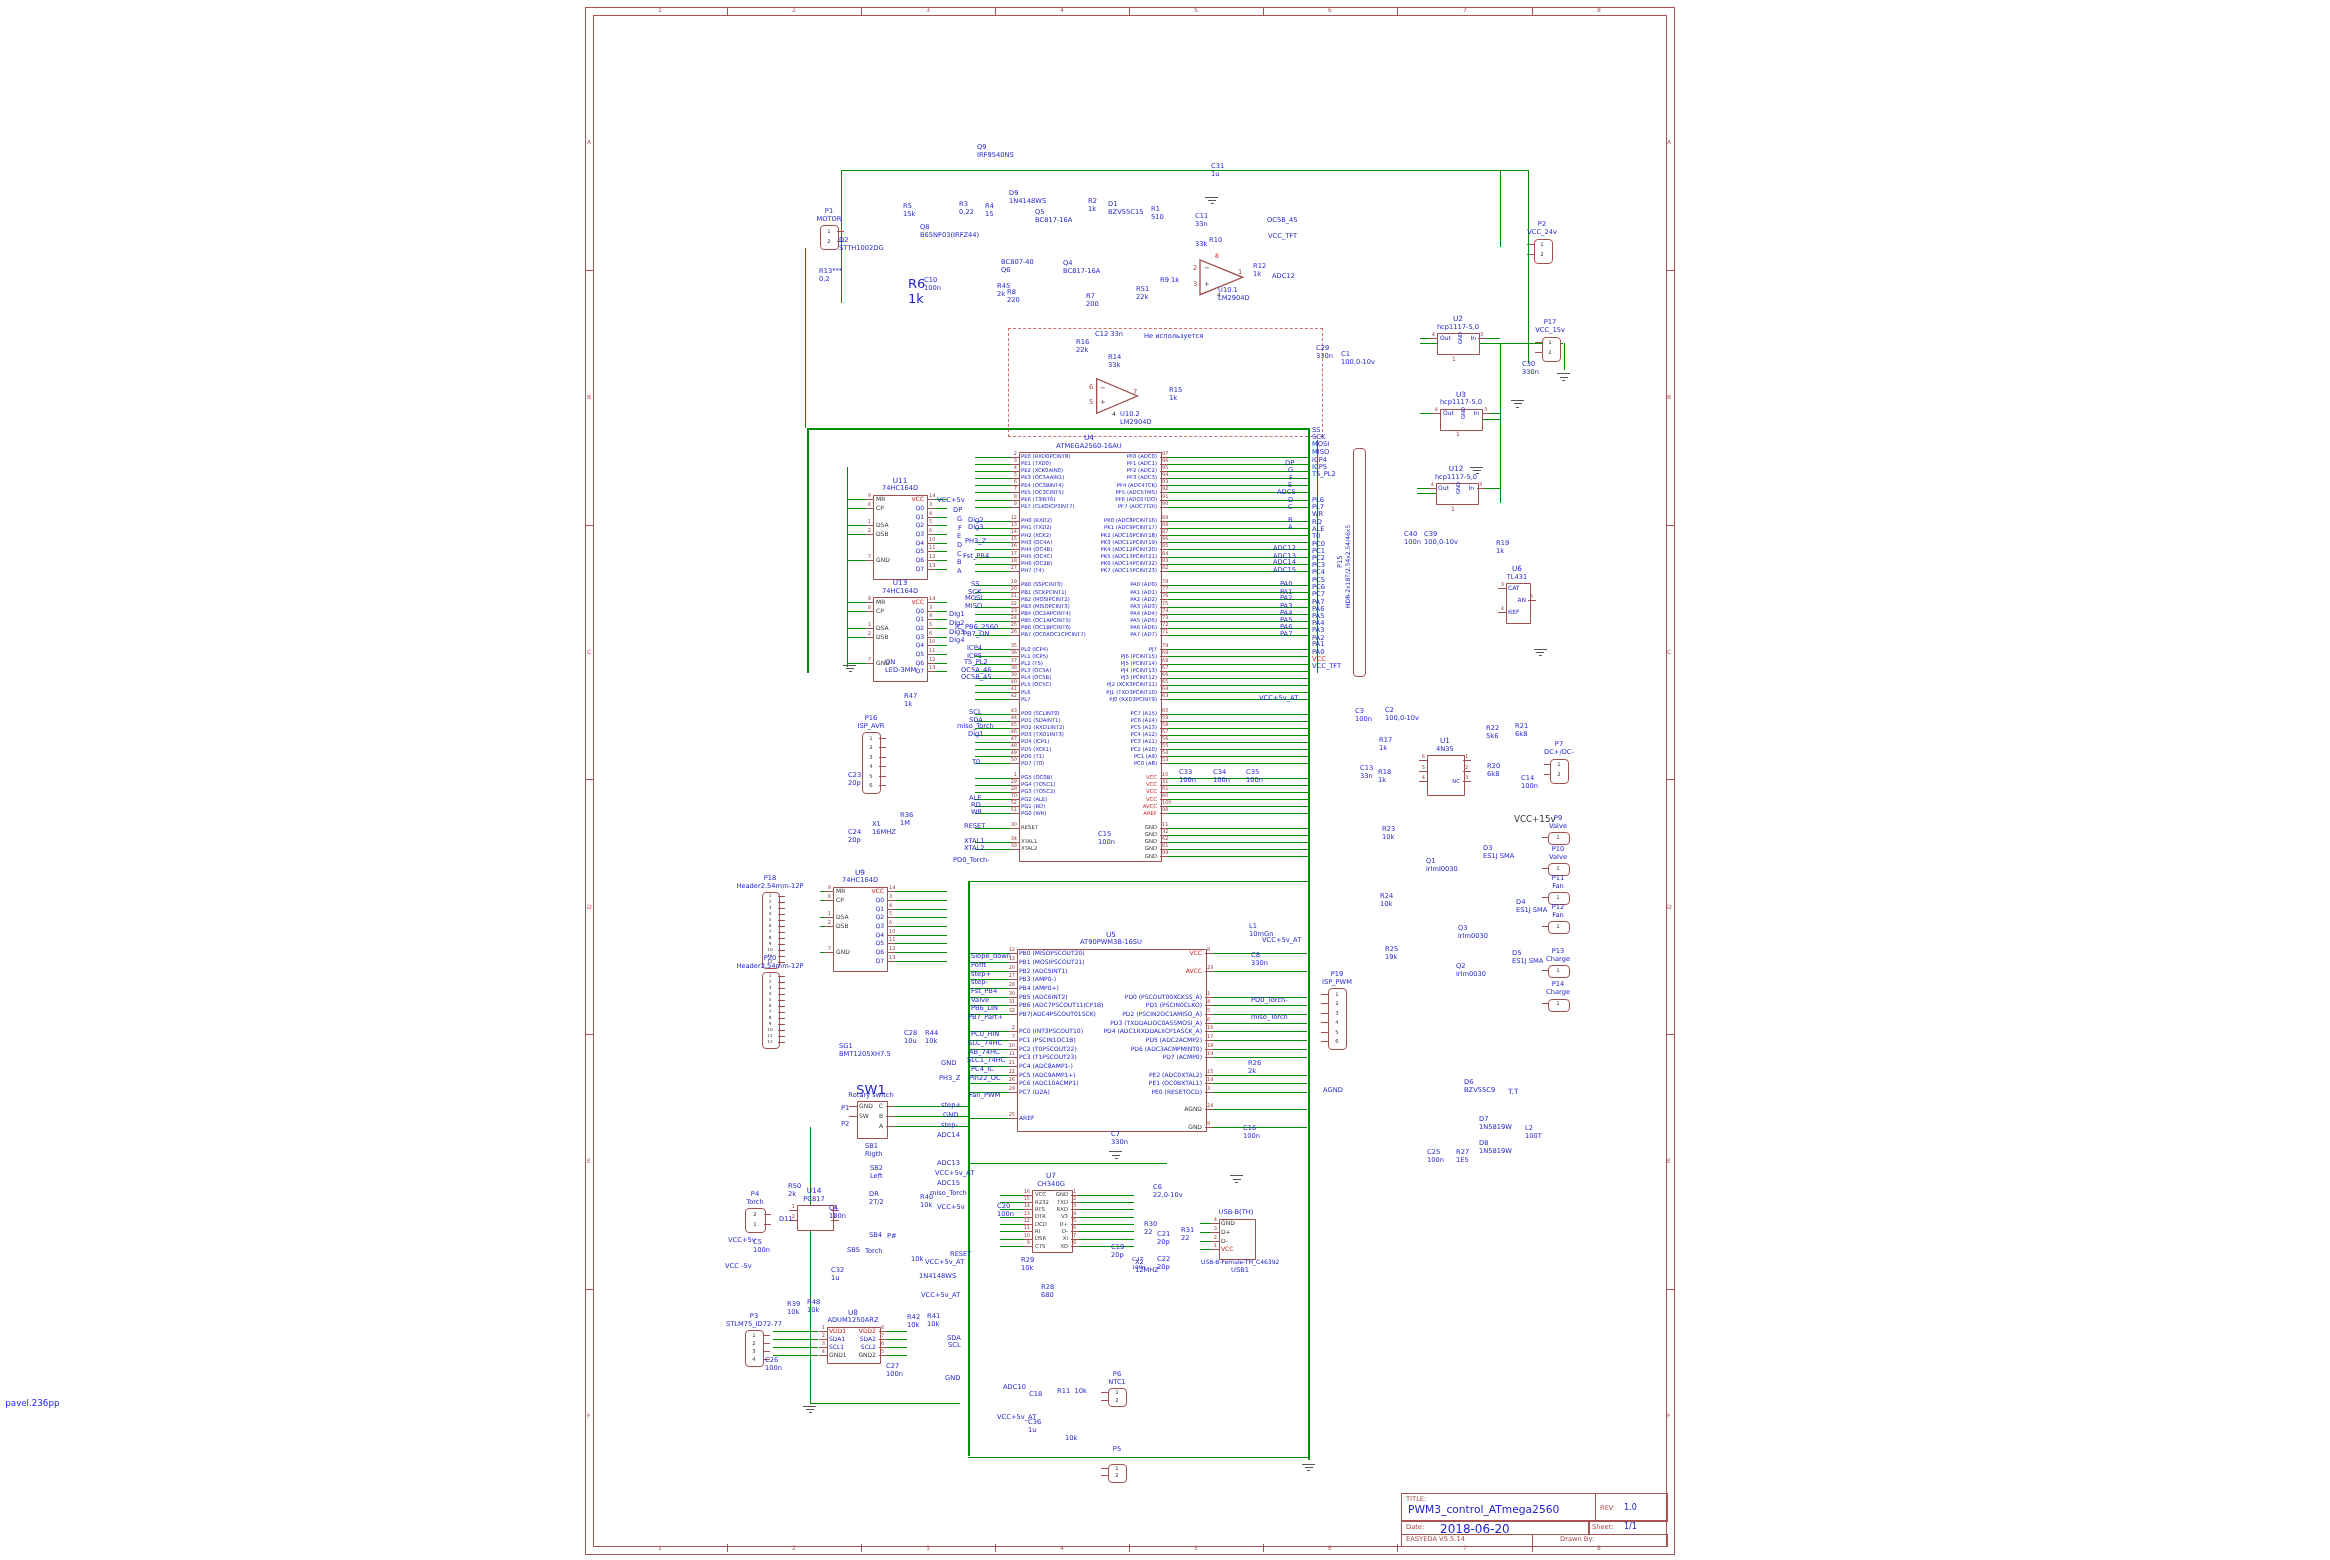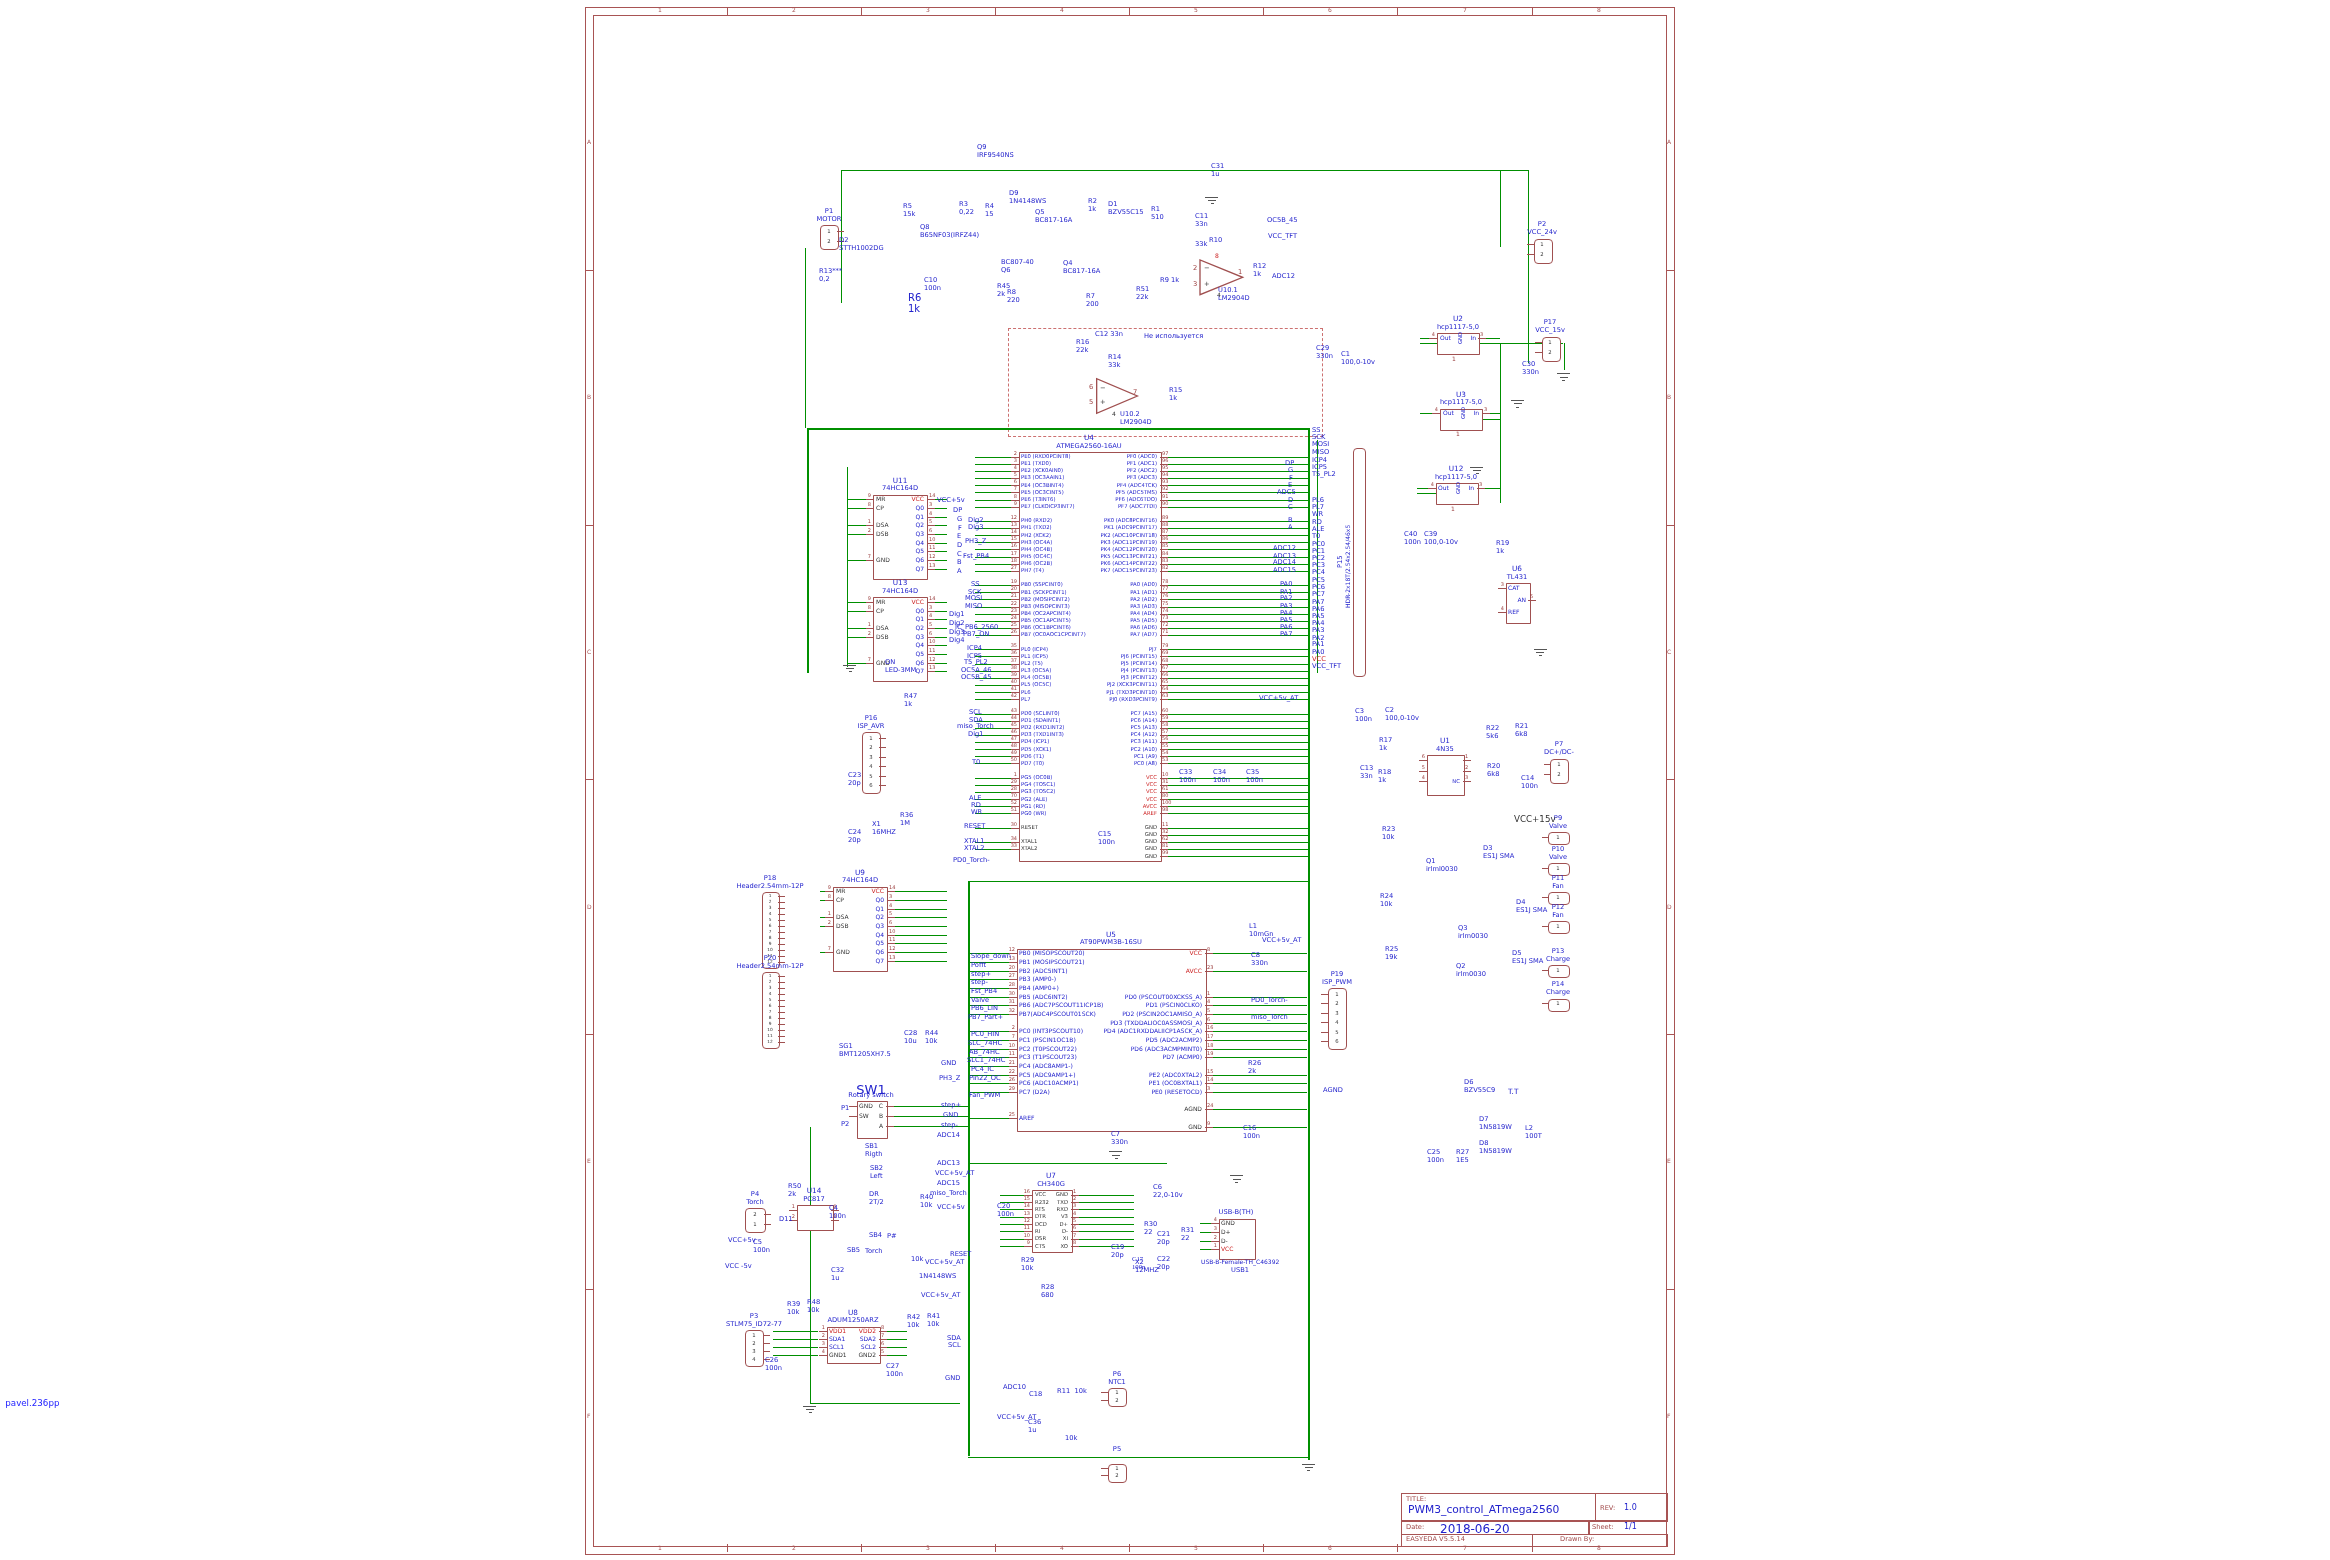--- a/index.html
+++ b/index.html
@@ -1256,21 +1256,21 @@
     <span class="lab" style="left: 977px; top: 144px; font-size: 6.7px; color: rgb(34, 34, 204);">Q9
 IRF9540NS</span>
     <span class="lab" style="left: 1009px; top: 190px; font-size: 6.7px; color: rgb(34, 34, 204);">D9
 1N4148WS</span>
     <span class="lab" style="left: 839px; top: 237px; font-size: 6.7px; color: rgb(34, 34, 204);">D2
 STTH1002DG</span>
     <span class="lab" style="left: 819px; top: 268px; font-size: 6.7px; color: rgb(34, 34, 204);">R13***
 0,2</span>
     <span class="lab" style="left: 903px; top: 203px; font-size: 6.7px; color: rgb(34, 34, 204);">R5
 15k</span>
-    <span class="lab" style="left: 908px; top: 292px; font-size: 10px; color: rgb(34, 34, 204);">R6
+    <span class="lab" style="left: 908px; top: 277px; font-size: 13px; color: rgb(34, 34, 204);">R6
 1k</span>
     <span class="lab" style="left: 924px; top: 277px; font-size: 6.7px; color: rgb(34, 34, 204);">C10
 100n</span>
     <span class="lab" style="left: 920px; top: 224px; font-size: 6.7px; color: rgb(34, 34, 204);">Q8
 B65NF03(IRFZ44)</span>
     <span class="lab" style="left: 959px; top: 201px; font-size: 6.7px; color: rgb(34, 34, 204);">R3
 0,22</span>
     <span class="lab" style="left: 985px; top: 203px; font-size: 6.7px; color: rgb(34, 34, 204);">R4
 15</span>
     <span class="lab" style="left: 997px; top: 283px; font-size: 6.7px; color: rgb(34, 34, 204);">R45

